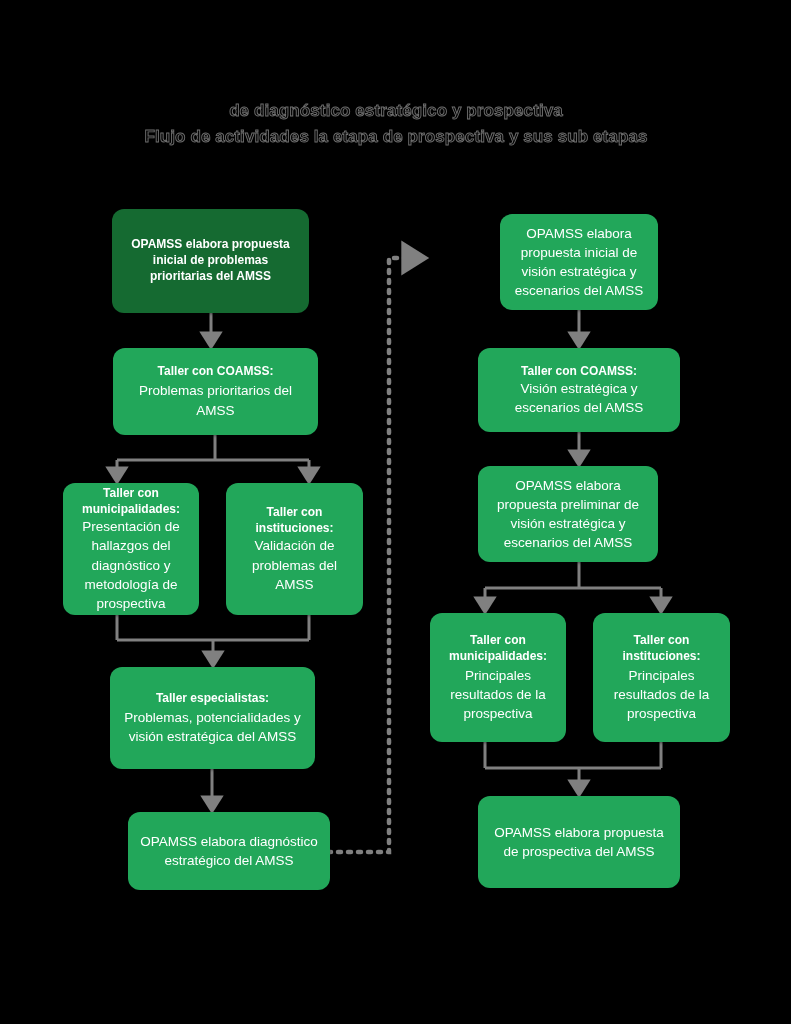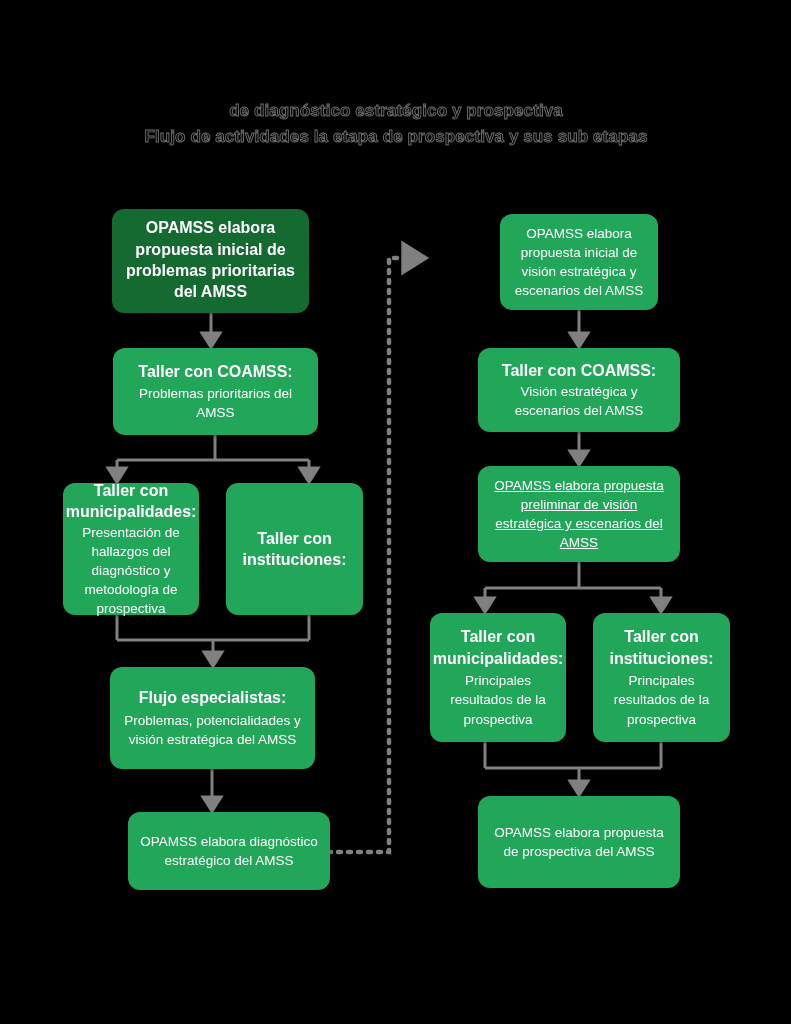--- a/index.html
+++ b/index.html
@@ -49,21 +49,21 @@
     display: flex;
     flex-direction: column;
     align-items: center;
     justify-content: center;
     text-align: center;
     padding: 6px 10px;
     box-shadow: 0 1px 3px rgba(0,0,0,0.45);
   }
   .node .head {
     font-weight: bold;
-    font-size: 16px;
+    font-size: 12px;
     line-height: 1.34;
     margin-bottom: 2px;
   }
   .node .body {
     font-size: 13.5px;
     line-height: 1.42;
     font-weight: normal;
   }
   .node.solo .body { margin: 0; }
   .node.tight .head { margin-bottom: 0px; }
@@ -128,41 +128,42 @@
     <div class="body">Problemas prioritarios del AMSS</div>
   </div>
 
   <div class="node tight" style="left:63px;top:483px;width:136px;height:132px;background:#22A75A;">
     <div class="head">Taller con municipalidades:</div>
     <div class="body">Presentación de hallazgos del diagnóstico y metodología de prospectiva</div>
   </div>
 
   <div class="node tight" style="left:226px;top:483px;width:137px;height:132px;background:#22A75A;">
     <div class="head">Taller con instituciones:</div>
+    <div class="body">Validación de problemas del AMSS</div>
   </div>
 
   <div class="node" style="left:110px;top:667px;width:205px;height:102px;background:#22A75A;">
-    <div class="head">Flujo especialistas:</div>
+    <div class="head">Taller especialistas:</div>
     <div class="body">Problemas, potencialidades y visión estratégica del AMSS</div>
   </div>
 
   <div class="node solo" style="left:110px;top:812px;width:202px;height:78px;background:#22A75A;margin-left:18px;">
     <div class="body">OPAMSS elabora diagnóstico estratégico del AMSS</div>
   </div>
 
   <div class="node solo" style="left:500px;top:214px;width:158px;height:96px;background:#22A75A;">
     <div class="body">OPAMSS elabora propuesta inicial de visión estratégica y escenarios del AMSS</div>
   </div>
 
   <div class="node tight" style="left:478px;top:348px;width:202px;height:84px;background:#22A75A;">
     <div class="head">Taller con COAMSS:</div>
     <div class="body">Visión estratégica y escenarios del AMSS</div>
   </div>
 
-  <div class="node solo" style="left:478px;top:466px;width:202px;height:96px;background:#22A75A;text-decoration:underline;">
+  <div class="node solo" style="left:478px;top:466px;width:180px;height:96px;background:#22A75A;">
     <div class="body">OPAMSS elabora propuesta preliminar de visión estratégica y escenarios del AMSS</div>
   </div>
 
   <div class="node" style="left:430px;top:613px;width:136px;height:129px;background:#22A75A;">
     <div class="head">Taller con municipalidades:</div>
     <div class="body">Principales resultados de la prospectiva</div>
   </div>
 
   <div class="node" style="left:593px;top:613px;width:137px;height:129px;background:#22A75A;">
     <div class="head">Taller con instituciones:</div>

